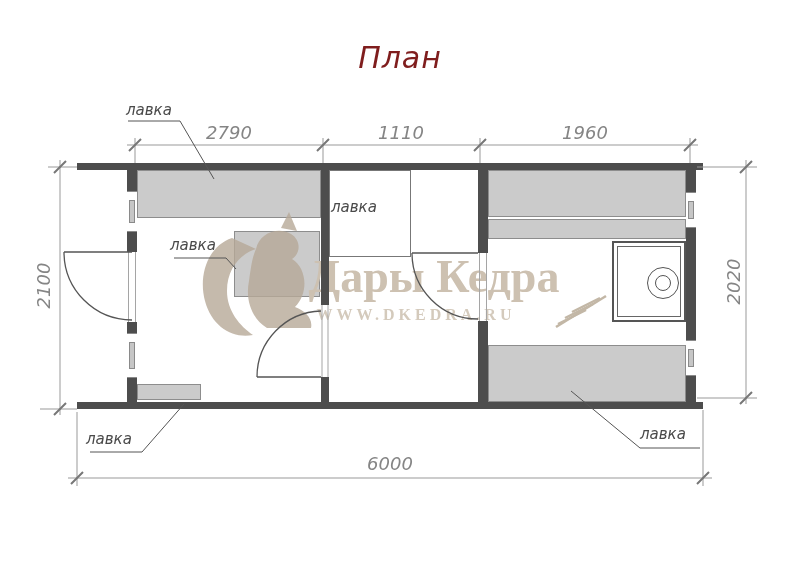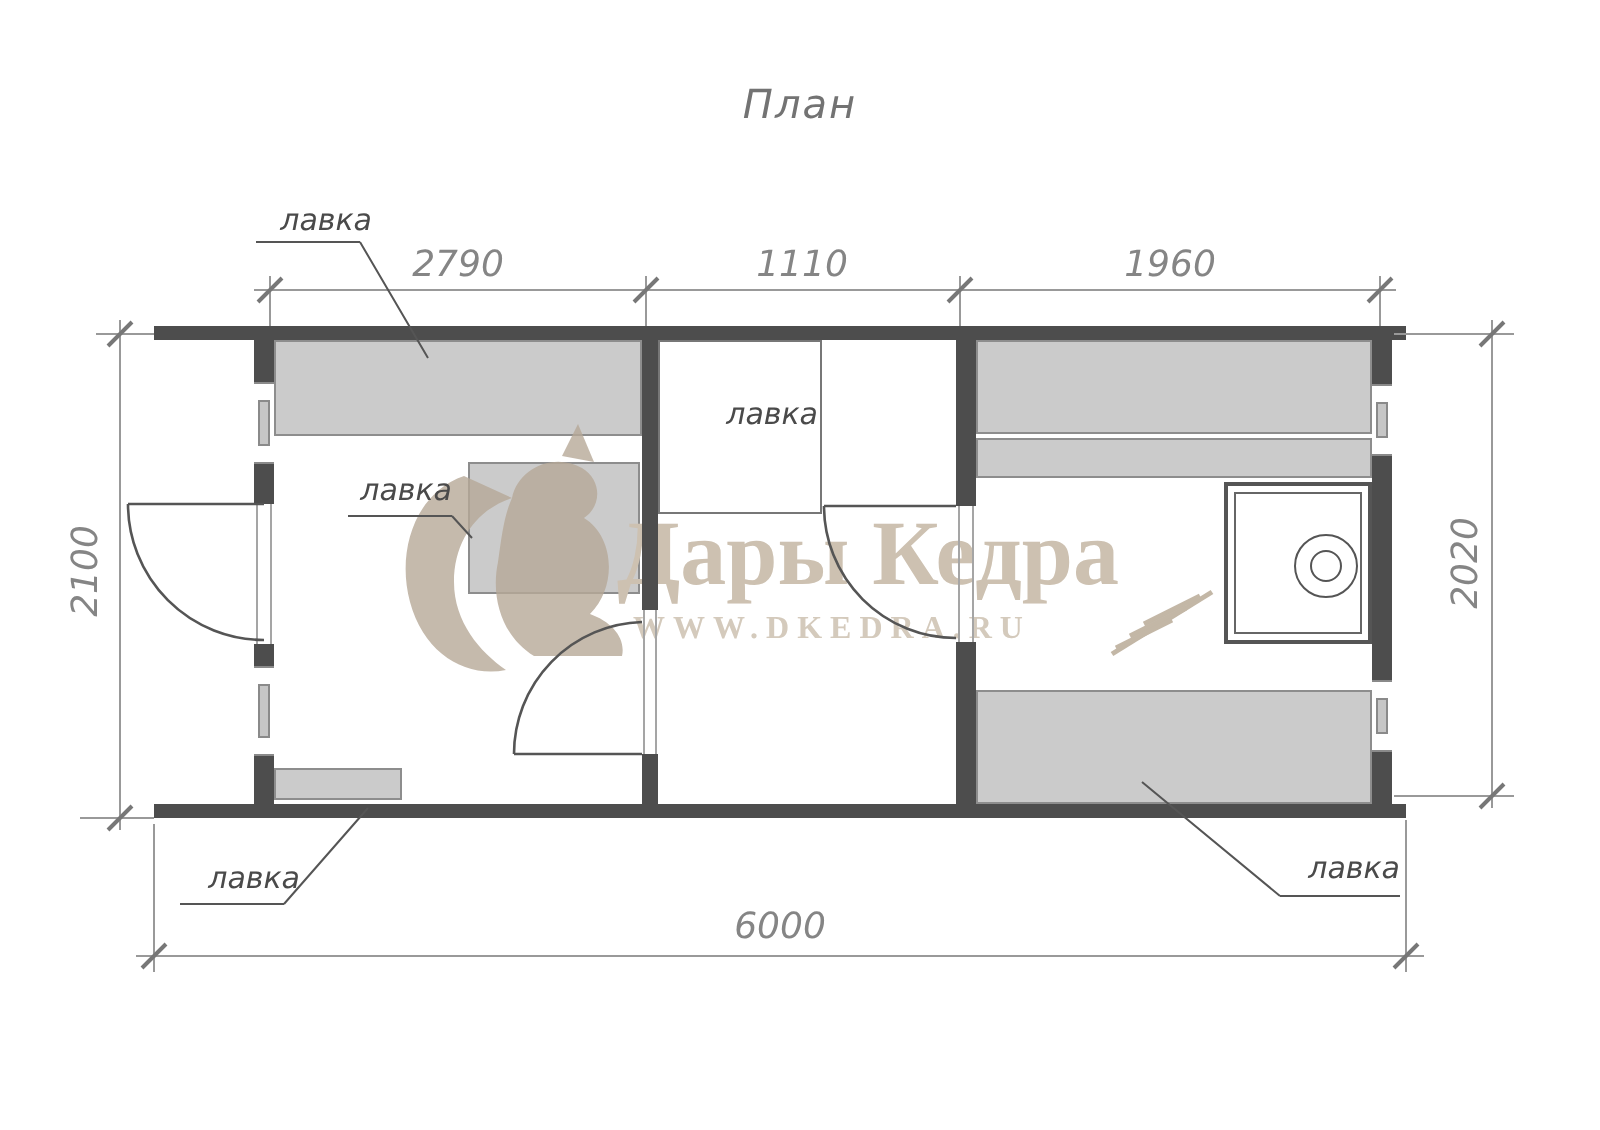--- a/index.html
+++ b/index.html
@@ -3,36 +3,36 @@
 <meta charset="utf-8">
 <style>
   html,body{margin:0;padding:0;background:#ffffff;}
   #plan{position:relative;width:800px;height:565px;background:#fff;overflow:hidden;
         font-family:"DejaVu Sans",sans-serif;}
   .abs{position:absolute;}
   
   .z1{z-index:1}.z2{z-index:2}.z3{z-index:3}.z4{z-index:4}.z5{z-index:5}
 
   .title{left:330px;top:40px;width:140px;text-align:center;font-style:italic;
-         font-size:20px;color:#737373;letter-spacing:1px;}
+         font-size:30px;color:#7f1d1d;letter-spacing:1px;}
 
   .wall{background:#4d4d4d;}
   .bench{background:#cbcbcb;border:1px solid #8d8d8d;box-sizing:border-box;}
   .tray{background:#ffffff;border:1px solid #777;box-sizing:border-box;}
   .win{background:#ffffff;border-top:1px solid #8a8a8a;border-bottom:1px solid #8a8a8a;box-sizing:border-box;}
   .win .pane{position:absolute;left:2px;right:2px;top:8px;bottom:8px;background:#c6c6c6;border:1px solid #8a8a8a;}
 
   .stove{background:#fff;border:2px solid #555;box-sizing:border-box;}
   .stove .inner{position:absolute;left:3px;right:3px;top:3px;bottom:3px;border:1px solid #666;}
   .stove .c-out{position:absolute;left:33px;top:24px;width:32px;height:32px;border:1.5px solid #555;border-radius:50%;box-sizing:border-box;}
   .stove .c-in{position:absolute;left:41px;top:32px;width:16px;height:16px;border:1.5px solid #555;border-radius:50%;box-sizing:border-box;}
 
   .dim{font-style:italic;font-size:18px;color:#858585;text-align:center;}
   .rot{transform:rotate(-90deg);transform-origin:center center;}
-  .lbl{font-style:italic;font-size:15px;color:#4a4a4a;text-align:right;white-space:nowrap;}
+  .lbl{font-style:italic;font-size:15px;color:#4a4a4a;text-align:left;white-space:nowrap;}
 
   .wm-brand{left:284px;top:250px;width:300px;text-align:center;
             font-family:"Liberation Serif",serif;font-weight:bold;font-size:46px;
             color:#cdc1b1;white-space:nowrap;}
   .wm-url{left:316px;top:306px;width:200px;text-align:center;
           font-family:"Liberation Serif",serif;font-weight:bold;font-size:16px;
           letter-spacing:4px;color:#d4cabc;white-space:nowrap;}
   svg{position:absolute;left:0;top:0;}
 </style>
 </head>

